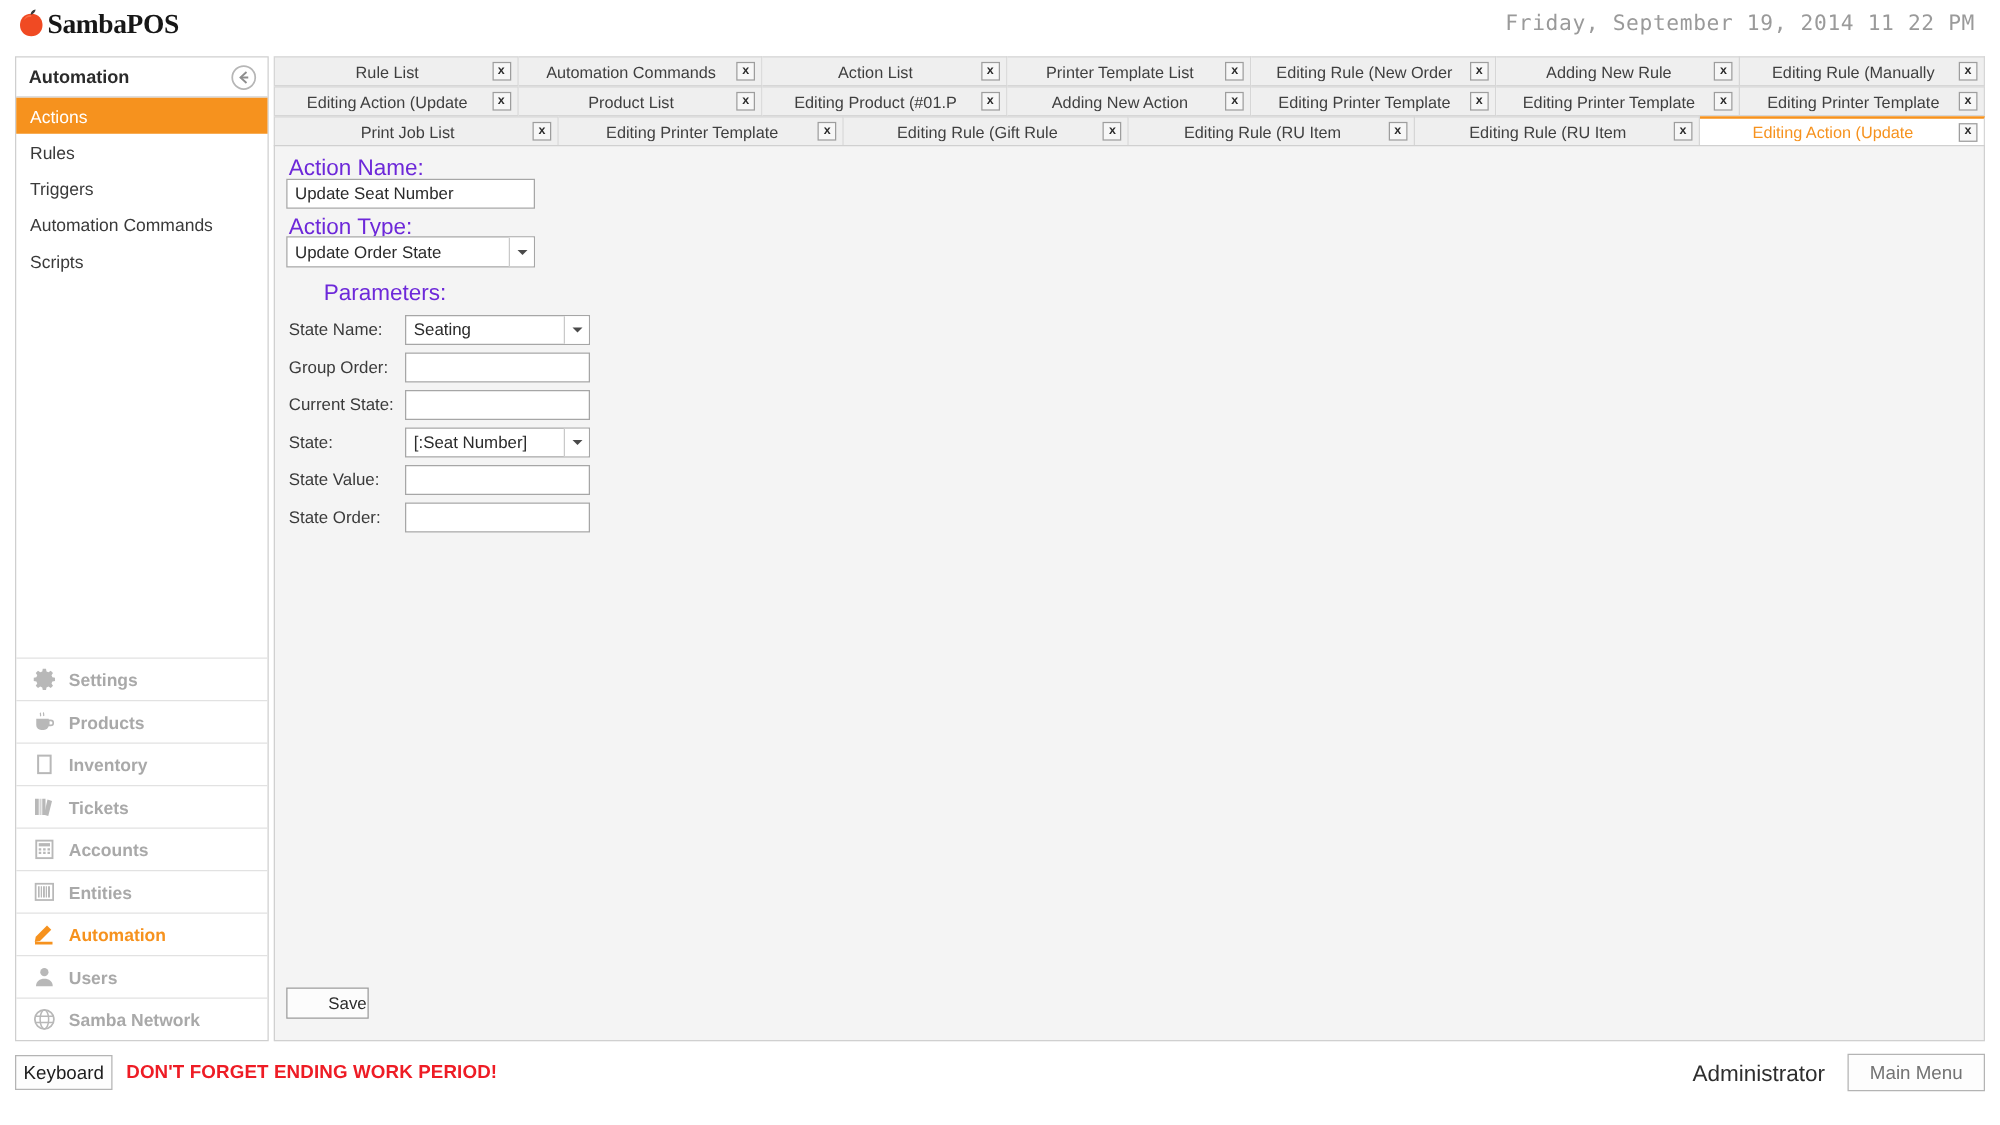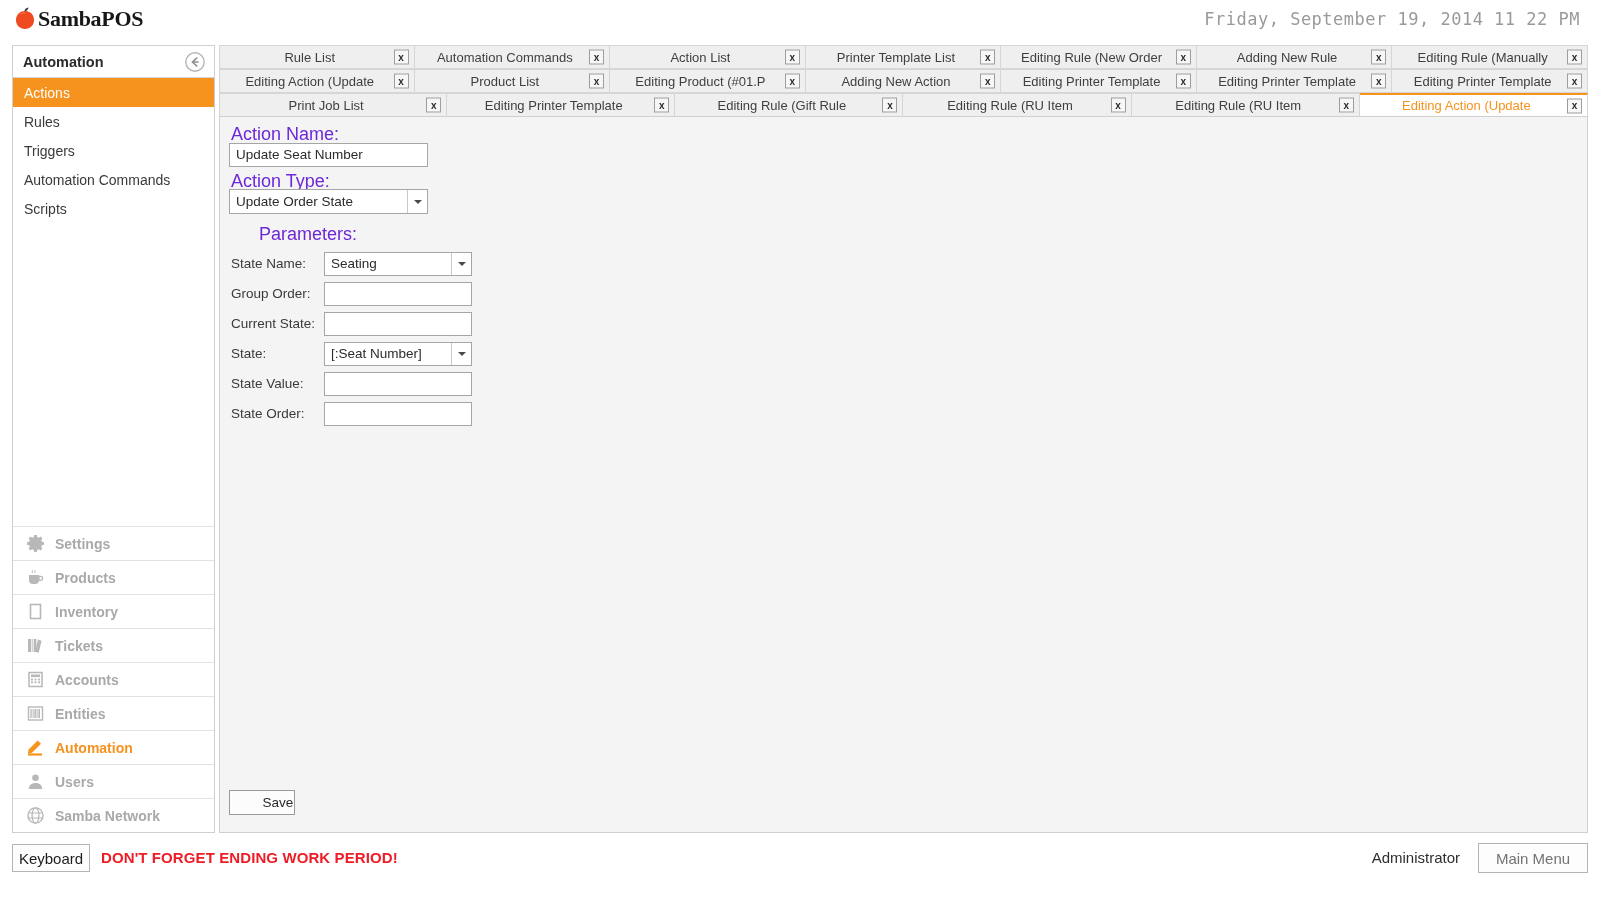--- a/index.html
+++ b/index.html
@@ -208,21 +208,21 @@
     font-size: 15px; color: #1d1d1d;
     display: flex; align-items: center; justify-content: center;
   }
   #warning-text {
     position: absolute; left: 101px; top: 11px;
     font-size: 15px; font-weight: bold; color: #ee1c25;
     letter-spacing: 0.1px;
   }
   #user-name {
     position: absolute; right: 140px; top: 11px;
-    font-size: 15px; color: #2e2e2e;
+    font-size: 18px; color: #2e2e2e;
   }
   #main-menu-button {
     position: absolute; right: 12px; top: 5px;
     width: 110px; height: 30px;
     background: #fdfdfd; border: 1px solid #b4b4b4;
     font-size: 15px; color: #737373;
     display: flex; align-items: center; justify-content: center;
   }
 </style>
 </head>

